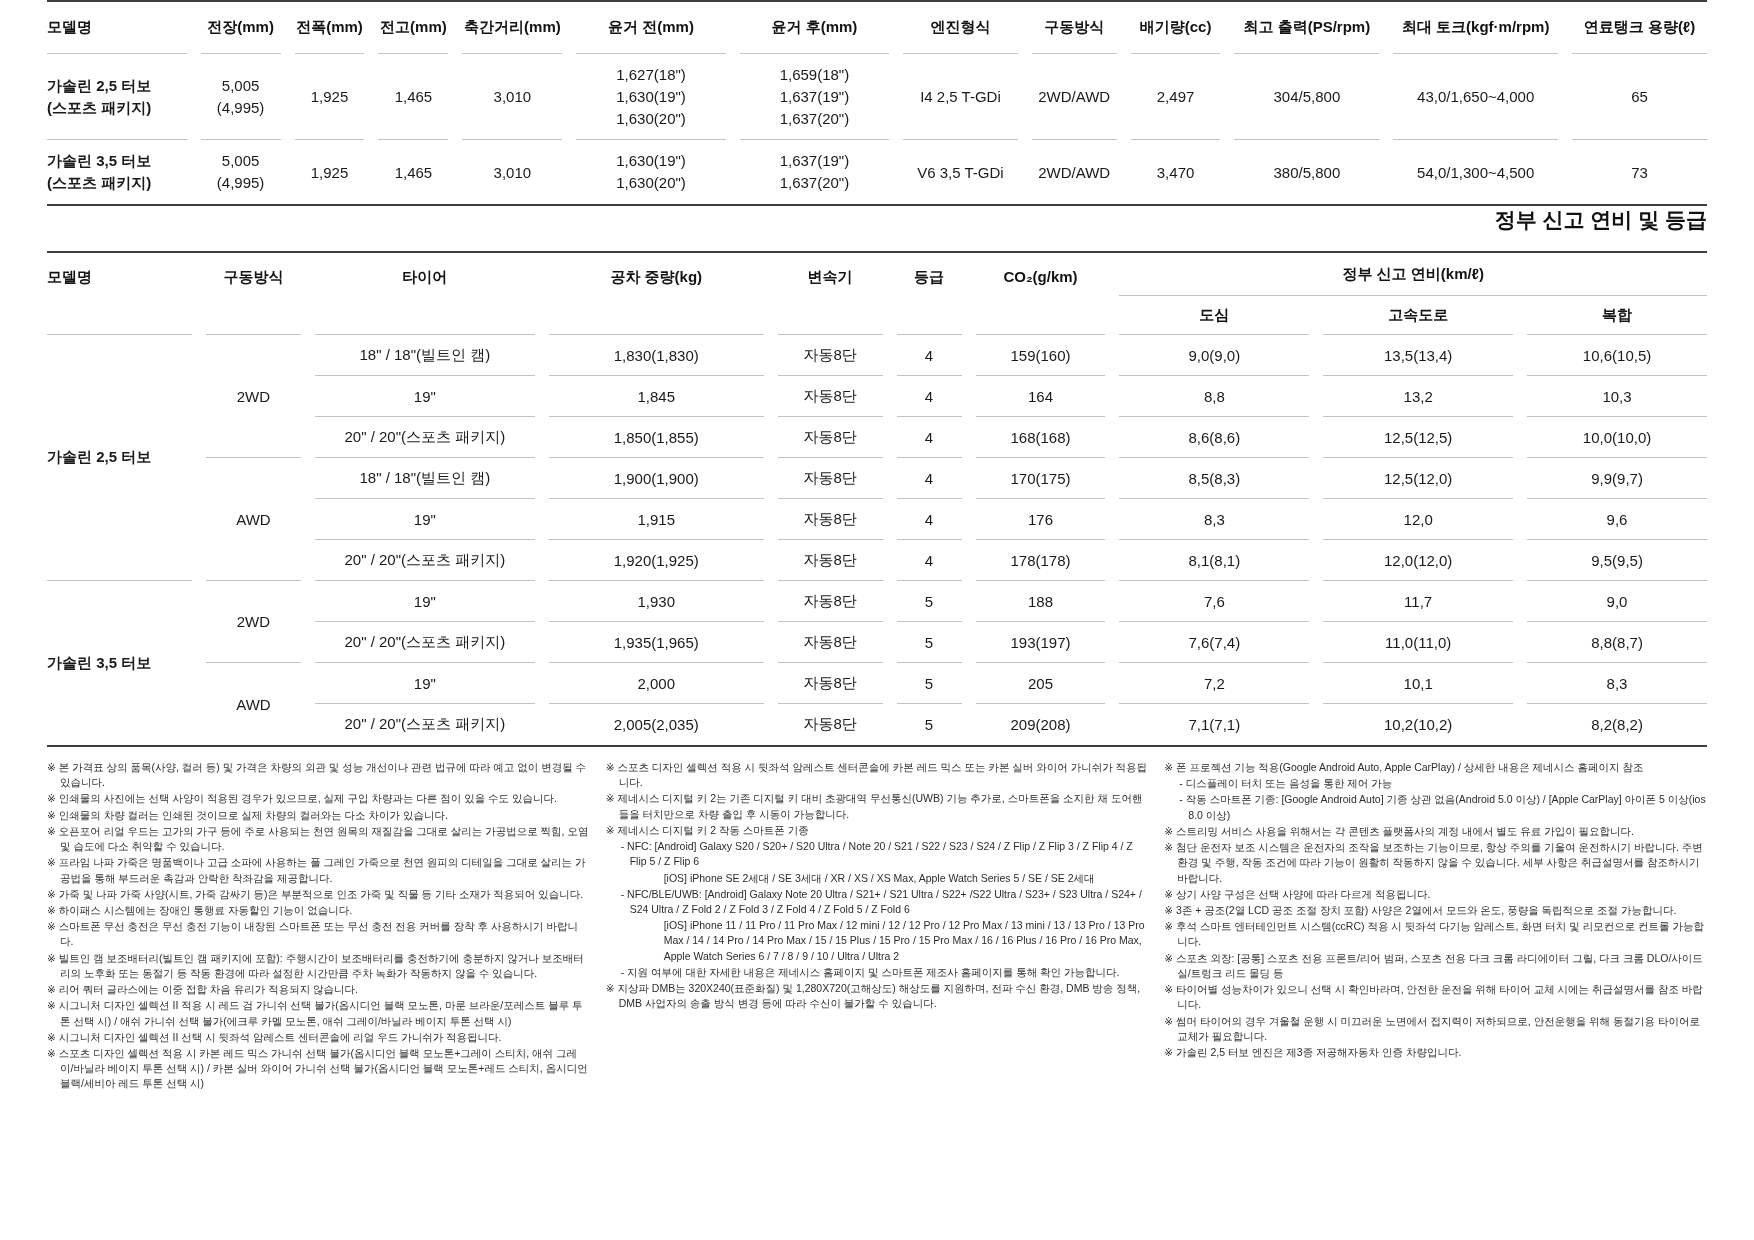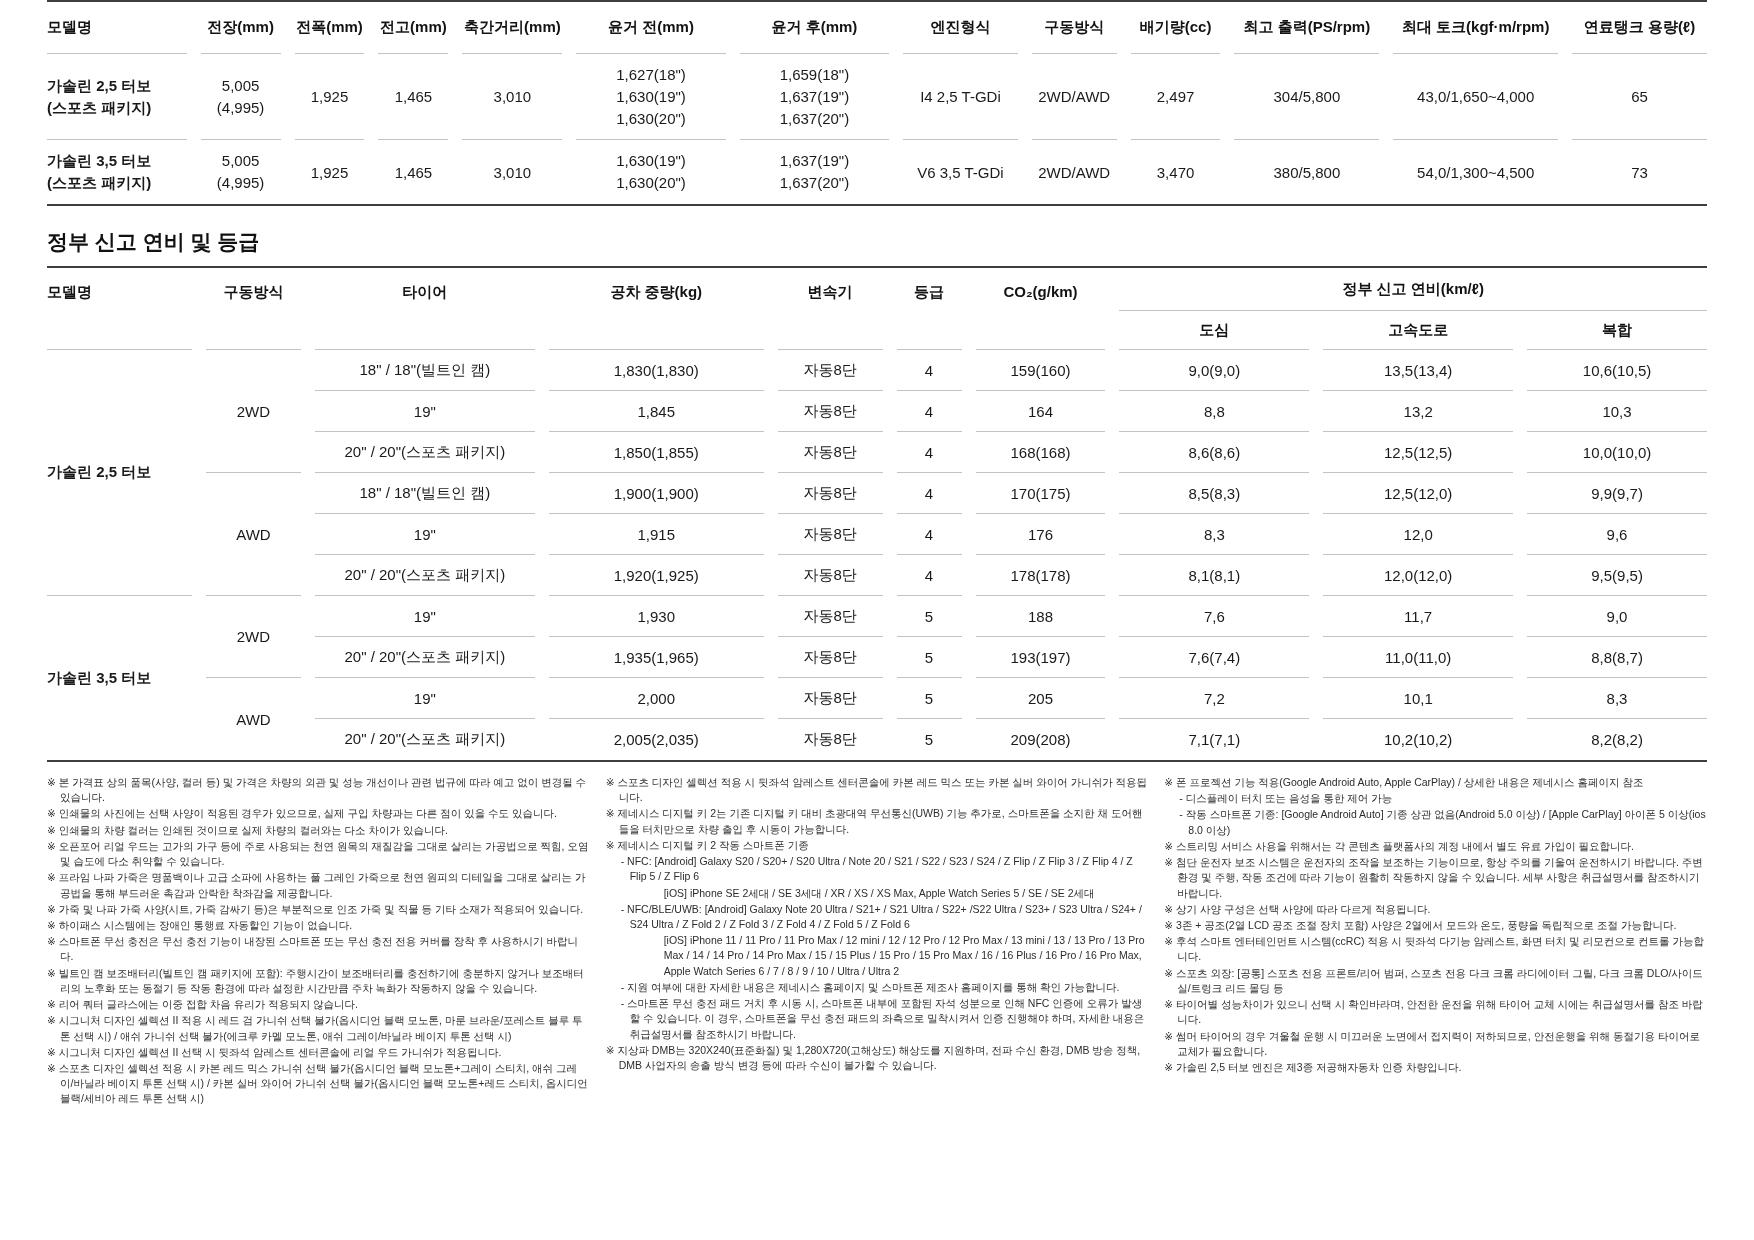--- a/index.html
+++ b/index.html
@@ -21,21 +21,21 @@
   .t1 tr.r2 td{height:64px;}
   .t1 .mcell{font-weight:700;line-height:22px;}
   .mline{line-height:22px;}
   .t2 thead th{border-bottom:1px solid #c3c3c3;}
   .t2 thead th.span2{height:82px;vertical-align:top;padding-top:15px;}
   .t2 thead th.group{height:43px;}
   .t2 thead th.sub{height:39px;}
   .t2 tbody td{height:41px;border-bottom:1px solid #c3c3c3;}
   .t2 tbody td.nb{border-bottom:none;}
   .t2 .model{font-weight:700;}
-  .sec{display:flex;justify-content:space-between;align-items:flex-end;height:60px;padding-bottom:10px;box-sizing:border-box;}
+  .sec{display:flex;justify-content:space-between;align-items:flex-end;height:45px;padding-bottom:10px;box-sizing:border-box;flex-direction:column;}
   .sec-title{font-size:21px;font-weight:700;color:#111;}
   .fn-cols{display:flex;gap:16px;padding:13px 47px 0;}
   .fn-col{flex:1;min-width:0;}
   .fn{font-size:10.5px;line-height:1.45;color:#2c2c2c;padding-left:13px;text-indent:-13px;
       margin-bottom:1px;white-space:normal;}
   .fn.sub{padding-left:24px;text-indent:-9px;}
   .fn.sub2{padding-left:58px;text-indent:0;}
 </style>
 </head>
 <body>
@@ -314,21 +314,20 @@
     </div>
     <div class="fn-col">
       <div class="fn">※ 스포츠 디자인 셀렉션 적용 시 뒷좌석 암레스트 센터콘솔에 카본 레드 믹스 또는 카본 실버 와이어 가니쉬가 적용됩니다.</div>
       <div class="fn">※ 제네시스 디지털 키 2는 기존 디지털 키 대비 초광대역 무선통신(UWB) 기능 추가로, 스마트폰을 소지한 채 도어핸들을 터치만으로 차량 출입 후 시동이 가능합니다.</div>
       <div class="fn">※ 제네시스 디지털 키 2 작동 스마트폰 기종</div>
       <div class="fn sub">- NFC: [Android] Galaxy S20 / S20+ / S20 Ultra / Note 20 / S21 / S22 / S23 / S24 / Z Flip / Z Flip 3 / Z Flip 4 / Z Flip 5 / Z Flip 6</div>
       <div class="fn sub2">[iOS] iPhone SE 2세대 / SE 3세대 / XR / XS / XS Max, Apple Watch Series 5 / SE / SE 2세대</div>
       <div class="fn sub">- NFC/BLE/UWB: [Android] Galaxy Note 20 Ultra / S21+ / S21 Ultra / S22+ /S22 Ultra / S23+ / S23 Ultra / S24+ / S24 Ultra / Z Fold 2 / Z Fold 3 / Z Fold 4 / Z Fold 5 / Z Fold 6</div>
       <div class="fn sub2">[iOS] iPhone 11 / 11 Pro / 11 Pro Max / 12 mini / 12 / 12 Pro / 12 Pro Max / 13 mini / 13 / 13 Pro / 13 Pro Max / 14 / 14 Pro / 14 Pro Max / 15 / 15 Plus / 15 Pro / 15 Pro Max / 16 / 16 Plus / 16 Pro / 16 Pro Max, Apple Watch Series 6 / 7 / 8 / 9 / 10 / Ultra / Ultra 2</div>
       <div class="fn sub">- 지원 여부에 대한 자세한 내용은 제네시스 홈페이지 및 스마트폰 제조사 홈페이지를 통해 확인 가능합니다.</div>
-      <div class="fn sub">- 스마트폰 무선 충전 패드 거치 후 시동 시, 스마트폰 내부에 포함된 자석 성분으로 인해 NFC 인증에 오류가 발생할 수 있습니다. 이 경우, 스마트폰을 무선 충전 패드의 좌측으로 밀착시켜서 인증 진행해야 하며, 자세한 내용은 취급설명서를 참조하시기 바랍니다.</div>
       <div class="fn">※ 지상파 DMB는 320X240(표준화질) 및 1,280X720(고해상도) 해상도를 지원하며, 전파 수신 환경, DMB 방송 정책, DMB 사업자의 송출 방식 변경 등에 따라 수신이 불가할 수 있습니다.</div>
     </div>
     <div class="fn-col">
       <div class="fn">※ 폰 프로젝션 기능 적용(Google Android Auto, Apple CarPlay) / 상세한 내용은 제네시스 홈페이지 참조</div>
       <div class="fn sub">- 디스플레이 터치 또는 음성을 통한 제어 가능</div>
       <div class="fn sub">- 작동 스마트폰 기종: [Google Android Auto] 기종 상관 없음(Android 5.0 이상) / [Apple CarPlay] 아이폰 5 이상(ios 8.0 이상)</div>
       <div class="fn">※ 스트리밍 서비스 사용을 위해서는 각 콘텐츠 플랫폼사의 계정 내에서 별도 유료 가입이 필요합니다.</div>
       <div class="fn">※ 첨단 운전자 보조 시스템은 운전자의 조작을 보조하는 기능이므로, 항상 주의를 기울여 운전하시기 바랍니다. 주변 환경 및 주행, 작동 조건에 따라 기능이 원활히 작동하지 않을 수 있습니다. 세부 사항은 취급설명서를 참조하시기 바랍니다.</div>
       <div class="fn">※ 상기 사양 구성은 선택 사양에 따라 다르게 적용됩니다.</div>
       <div class="fn">※ 3존 + 공조(2열 LCD 공조 조절 장치 포함) 사양은 2열에서 모드와 온도, 풍량을 독립적으로 조절 가능합니다.</div>

